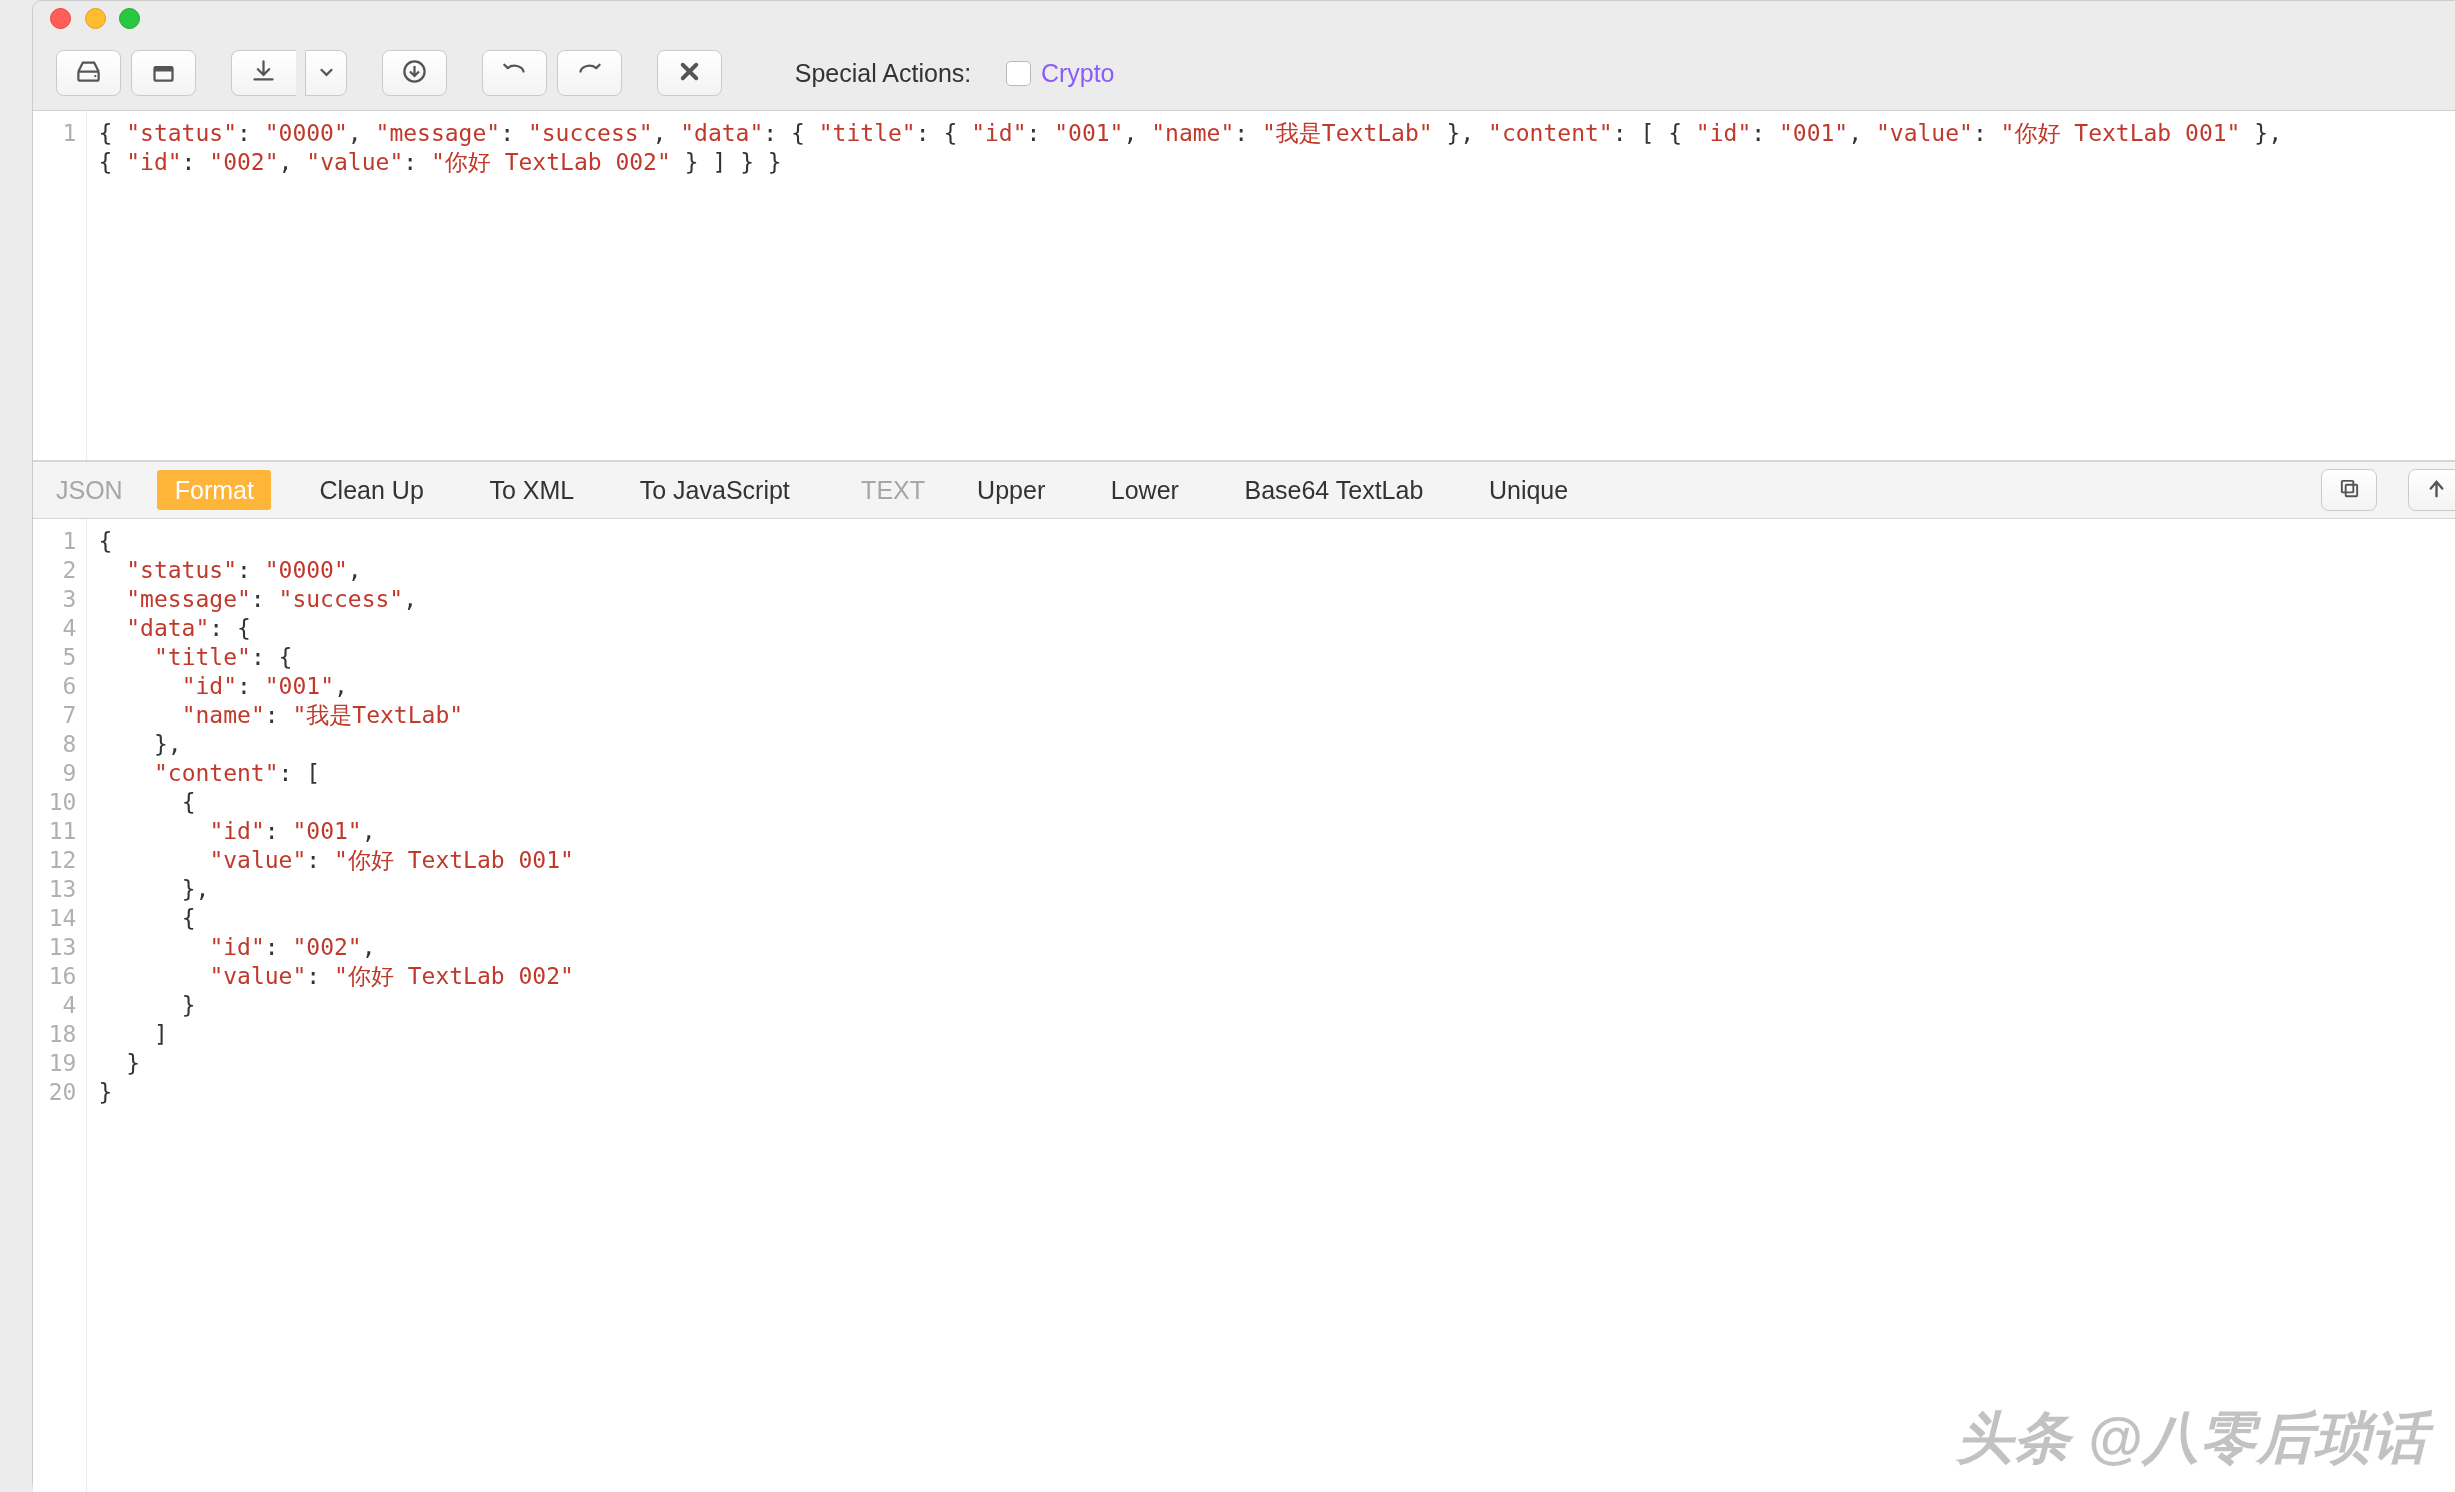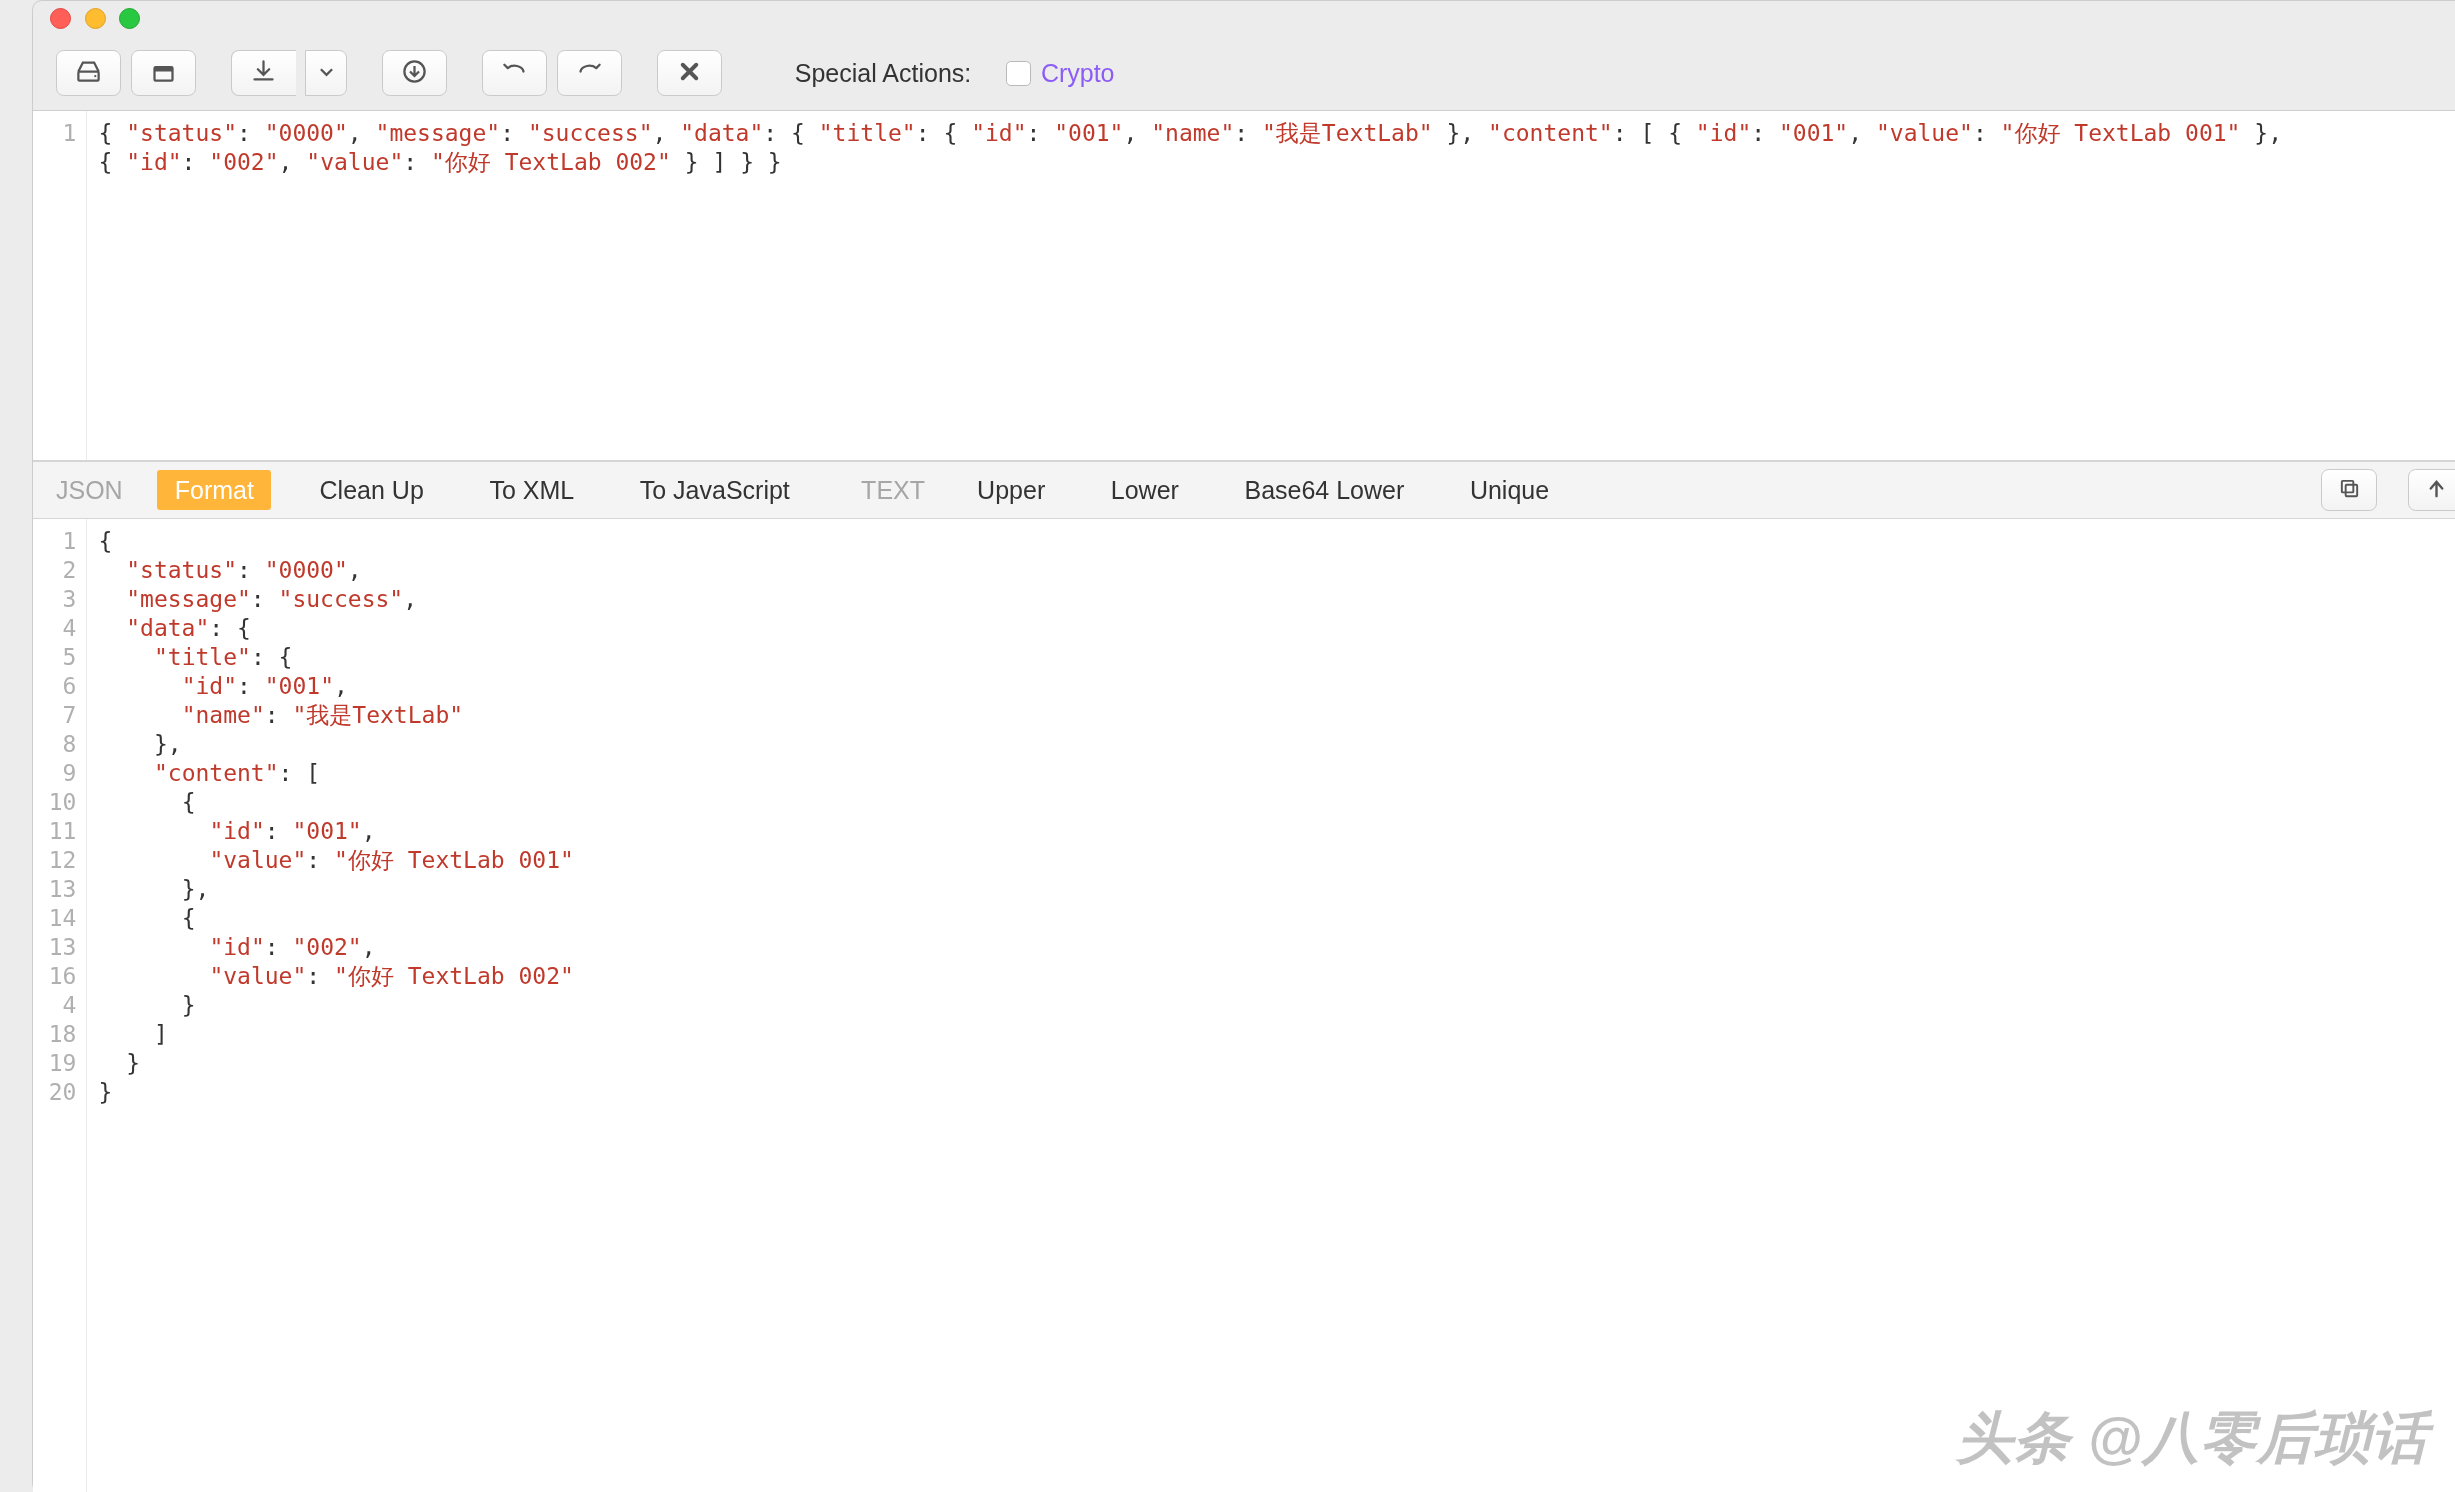--- a/index.html
+++ b/index.html
@@ -243,21 +243,21 @@
 
   <div class="midbar">
     <span class="mb-label">JSON</span>
     <span class="mb-tab active">Format</span>
       <span class="mb-tab">Clean Up</span>
       <span class="mb-tab">To XML</span>
       <span class="mb-tab">To JavaScript</span>
     <span class="mb-label" style="margin-left:23px">TEXT</span>
     <span class="mb-tab">Upper</span>
       <span class="mb-tab">Lower</span>
-      <span class="mb-tab">Base64 Lower</span>
+      <span class="mb-tab">Base64 TextLab</span>
       <span class="mb-tab">Unique</span>
     <div class="mb-spacer"></div>
     <div class="mb-btn">
       <span>
         <svg viewBox="0 0 24 24">
             <rect x="8" y="8" width="12" height="12" rx="1" fill="none" stroke="#555" stroke-width="2"></rect>
             <rect x="4" y="4" width="12" height="12" rx="1" fill="none" stroke="#555" stroke-width="2"></rect>
           </svg>
       </span>
     </div>

